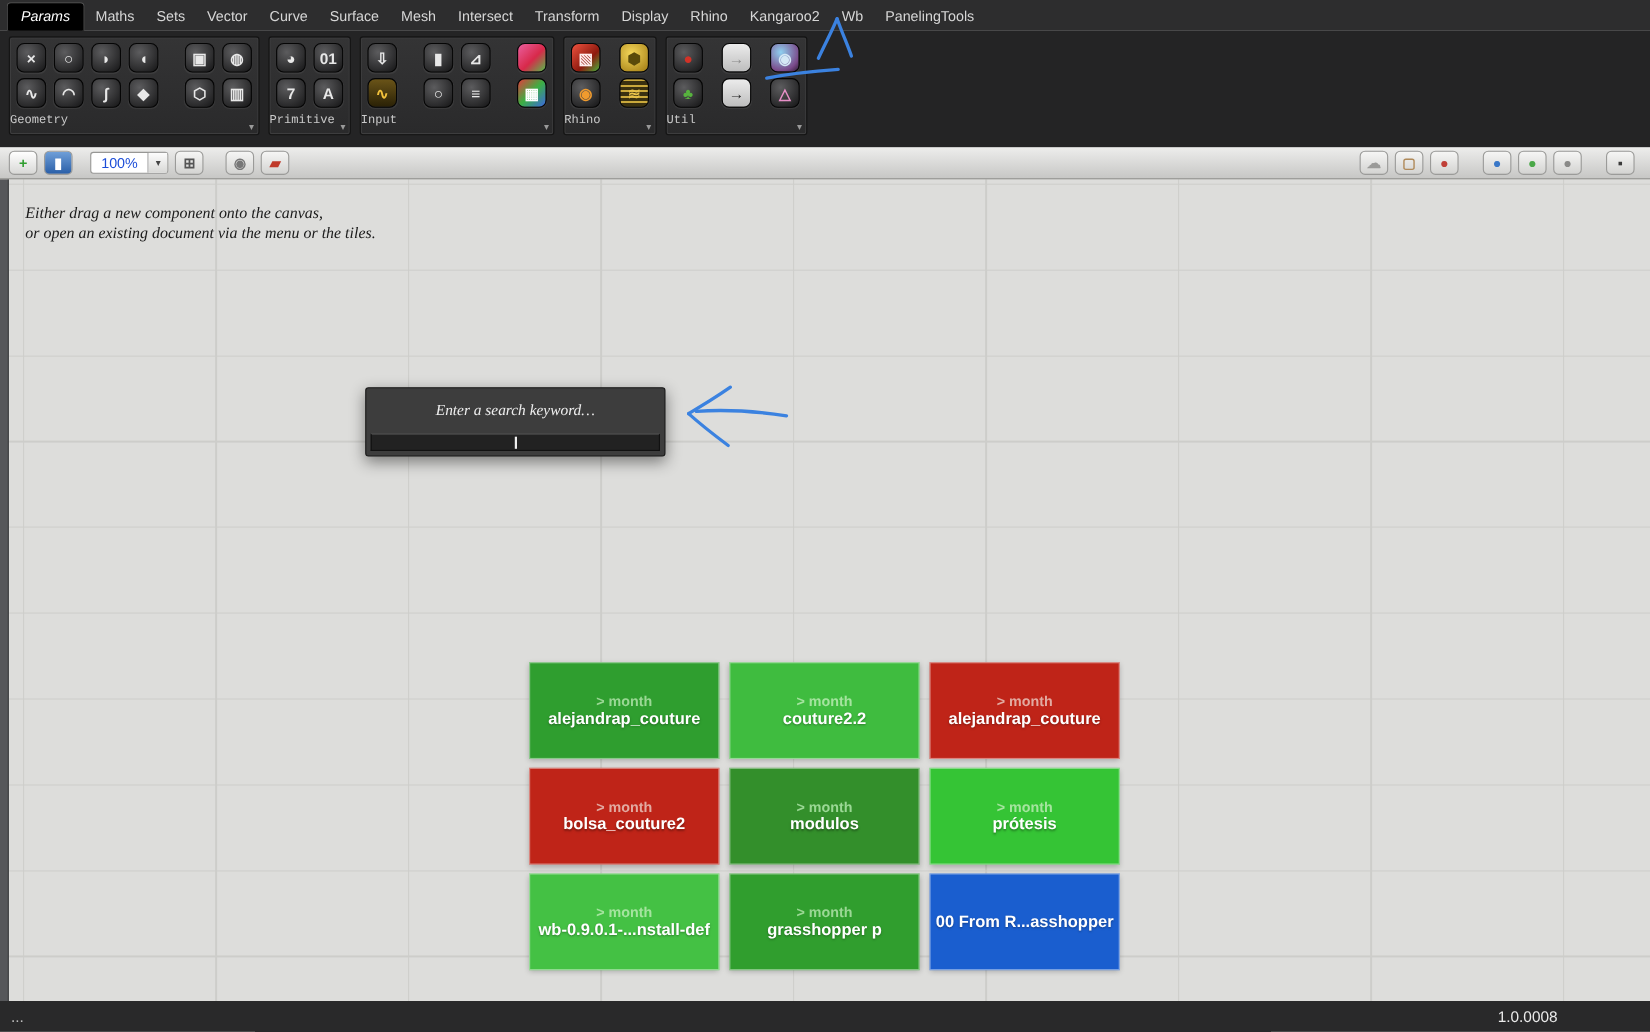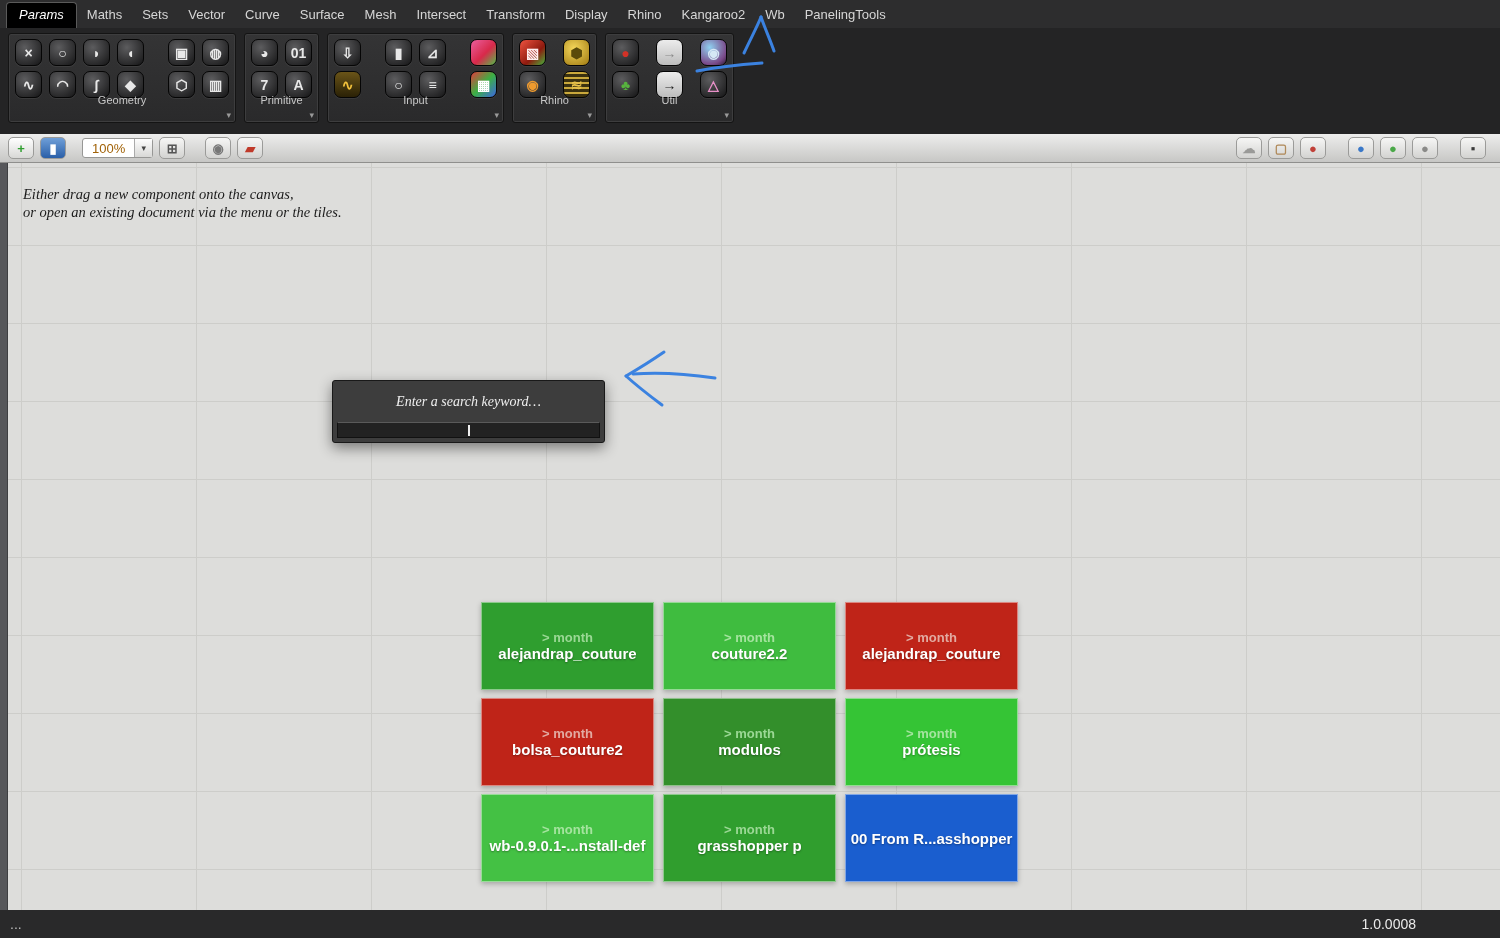--- a/index.html
+++ b/index.html
@@ -44,22 +44,22 @@
   .ric {
     width:27px; height:27px; border-radius:7px;
     background:radial-gradient(circle at 35% 30%, #5c5c5e, #151516);
     border:1px solid #050505; color:#e8e8e8;
     display:flex; align-items:center; justify-content:center;
     font-size:14px; font-weight:bold; cursor:pointer;
     box-shadow:0 1px 1px rgba(255,255,255,0.07);
   }
   .gsp { width:10px; flex:0 0 10px; }
   .glabel {
-    position:absolute; left:0; right:0; bottom:16px; text-align:center;
-    color:#c9c9c9; font-size:11px;
+    position:absolute; left:0; right:0; bottom:6px; text-align:left;
+    color:#c9c9c9; font-size:11px;font-family:Liberation Mono, monospace;
   }
   .garrow {
     position:absolute; right:4px; bottom:2px; color:#9a9a9a; font-size:9px;
     cursor:pointer;
   }
 
   
   .ctoolbar {
     position:absolute; top:134px; left:0; right:0; height:29px;
     background:linear-gradient(#ededec,#c7c7c5);
@@ -71,21 +71,21 @@
     display:flex; align-items:center; justify-content:center;
     font-size:13px; font-weight:bold;
     background:linear-gradient(#f6f6f5,#d3d3d1);
     border:1px solid #9b9b99; cursor:pointer;
   }
   .zoombox {
     display:flex; align-items:stretch; background:#ffffff;
     border:1px solid #979795; border-radius:3px; height:20px;
     margin:0 6px 0 10px; cursor:pointer;
   }
-  .zoomval { padding:2px 9px 12px; font-size:13px; color:#a16207; }
+  .zoomval { padding:2px 9px 12px; font-size:13px; color:#1d4ed8; }
   .zoomchev {
     width:18px; background:linear-gradient(#fdfdfd,#d8d8d6);
     border-left:1px solid #aaa; display:flex; align-items:center;
     justify-content:center; font-size:9px; color:#444;
   }
   .tb-right { margin-left:auto; display:flex; align-items:center; }
   .tb-gap { width:16px; }
   .tb-sp { width:14px; }
 
   
@@ -105,21 +105,21 @@
   .hint {
     position:absolute; left:23px; top:22px;
     font-family:"Liberation Serif", serif; font-style:italic;
     font-size:14.5px; color:#1b1b1b; line-height:18px;
   }
 
   
   .search {
     position:absolute; left:332px; top:189px; width:273px; height:63px;
     background:#3d3d3d; border:1px solid #191919; border-radius:3px;
-    box-shadow:0 5px 14px rgba(0,0,0,0.45); z-index:10;margin-top:28px;
+    box-shadow:0 5px 14px rgba(0,0,0,0.45); z-index:10;
   }
   .search .ph {
     margin-top:13px; text-align:center; color:#efefef;
     font-family:"Liberation Serif", serif; font-style:italic; font-size:14px;
   }
   .search .inp {
     position:absolute; left:4px; right:4px; bottom:4px; height:16px;
     background:#222222; border:1px solid #111;
     border-top-color:#5a5a5a;
     display:flex; align-items:center; justify-content:center;

